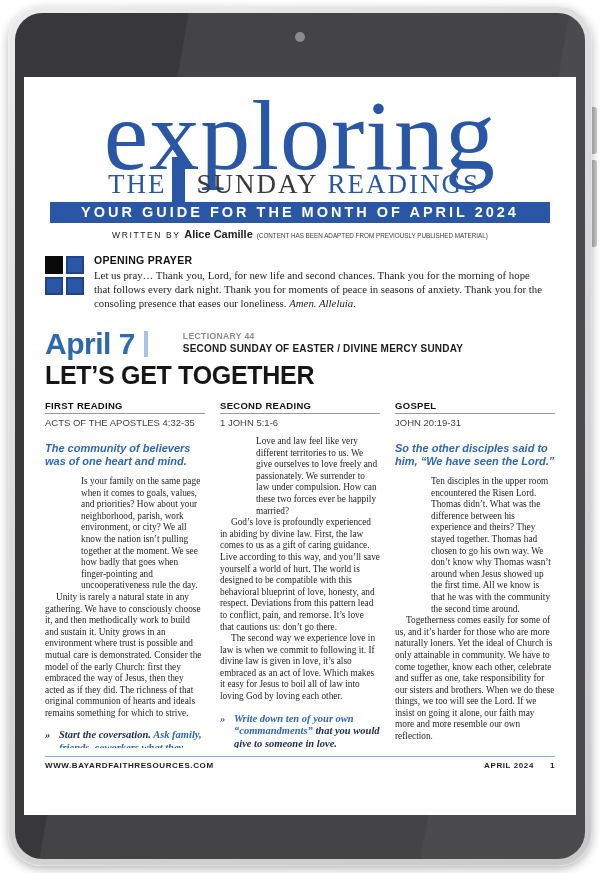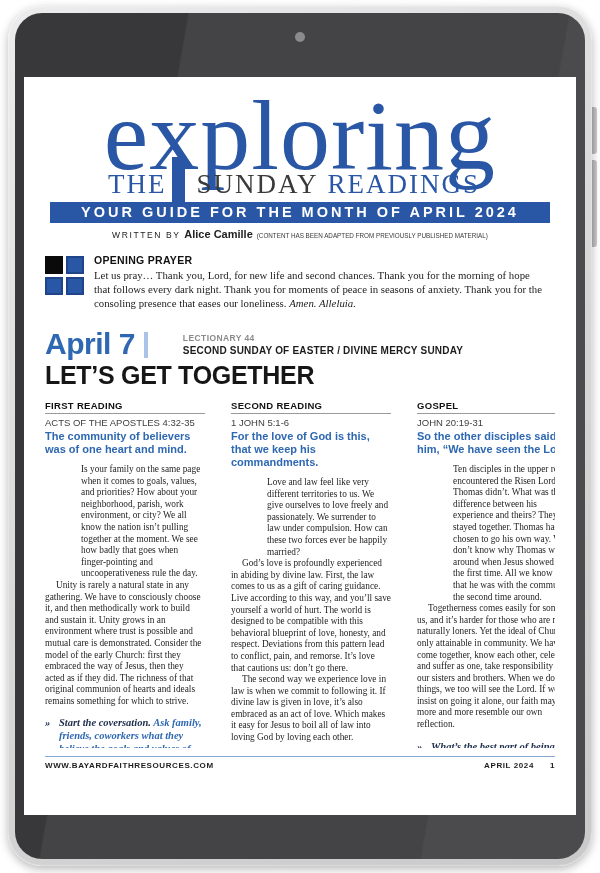--- a/index.html
+++ b/index.html
@@ -84,43 +84,43 @@
   .sq.black{background:#0a0a0a;box-shadow:none;}
   .prayer-title{margin:0 0 2px;font-size:10.5px;font-weight:bold;letter-spacing:.3px;color:#111;}
   .prayer-body{
     margin:0;font-family:"Liberation Serif",serif;font-size:10.8px;line-height:14px;
     max-width:452px;color:#1c1c1c;
   }
   .amen{font-style:italic;}
 
   
   .feature{margin-top:19px;}
-  .date-row{display:flex;align-items:center;}
+  .date-row{display:flex;align-items:flex-start;}
   .date{
     font-size:30px;font-weight:bold;color:var(--accent);
     line-height:29px;letter-spacing:-.5px;
   }
   .date-bar{width:4px;height:26px;background:#a9c4e8;margin:2px 0 0 9px;}
   .lect-block{margin-left:35px;padding-top:2px;}
   .lect-num{font-size:8.5px;font-weight:bold;color:#8b8b8b;letter-spacing:.4px;}
   .day-title{font-size:10px;font-weight:bold;color:#1c1c1c;margin-top:2px;letter-spacing:.2px;}
   .headline{
     margin:4px 0 0;font-size:25px;line-height:26px;font-weight:bold;
     color:#161616;letter-spacing:-.3px;
   }
 
   
-  .cols{display:flex;gap:26px;margin-top:12px;height:348px;overflow:hidden;}
+  .cols{display:flex;gap:15px;margin-top:12px;height:348px;overflow:hidden;}
   .col{width:160px;flex:0 0 auto;}
   .col-label{
     font-size:9.5px;font-weight:bold;letter-spacing:.3px;color:#111;
     border-bottom:1.5px solid #9a9a9a;padding-bottom:2px;
   }
   .col-ref{font-size:9.5px;color:#3e3e3e;margin-top:3px;}
-  .col-sum{font-size:11px;font-weight:bold;color:var(--accent);line-height:13px;margin-top:2px;}
+  .col-sum{font-size:11px;font-weight:bold;color:var(--accent);line-height:13px;margin-top:14px;font-style:italic;}
   .col .body{
     margin:0;font-family:"Liberation Serif",serif;font-size:9.3px;line-height:11.6px;color:#1e1e1e;
   }
   .col .body.first{margin-top:8px;margin-left:36px;}
   .col .body.ind{text-indent:11px;}
   .prompt{
     display:flex;margin-top:10px;font-family:"Liberation Serif",serif;
     font-style:italic;font-weight:bold;font-size:10.5px;line-height:12.6px;
   }
   .chev{flex:0 0 14px;color:var(--navy);}
@@ -207,21 +207,20 @@
                 <span>
                   <span class="p-dark">Start the coversation.</span>
                   <span class="p-blue">Ask family, friends, coworkers what they believe the goals and values of your group should be.</span>
                 </span>
               </div>
             </div>
 
             <div class="col">
               <div class="col-label">SECOND READING</div>
               <div class="col-ref">1 JOHN 5:1-6</div>
-              <div class="col-sum">For the love of God is this, that we keep his commandments.</div>
               <p class="body first">Love and law feel like very different territories to us. We give ourselves to love freely and passionately. We surrender to law under compulsion. How can these two forces ever be happily married?</p>
               <p class="body ind">God’s love is profoundly experienced in abiding by divine law. First, the law comes to us as a gift of caring guidance. Live according to this way, and you’ll save yourself a world of hurt. The world is designed to be compatible with this behavioral blueprint of love, honesty, and respect. Deviations from this pattern lead to conflict, pain, and remorse. It’s love that cautions us: don’t go there.</p>
               <p class="body ind">The second way we experience love in law is when we commit to following it. If divine law is given in love, it’s also embraced as an act of love. Which makes it easy for Jesus to boil all of law into loving God by loving each other.</p>
               <div class="prompt">
                 <span class="chev p-blue">»</span>
                 <span>
                   <span class="p-blue">Write down ten of your own “commandments”</span>
                   <span class="p-dark">that you would give to someone in love.</span>
                 </span>
               </div>

